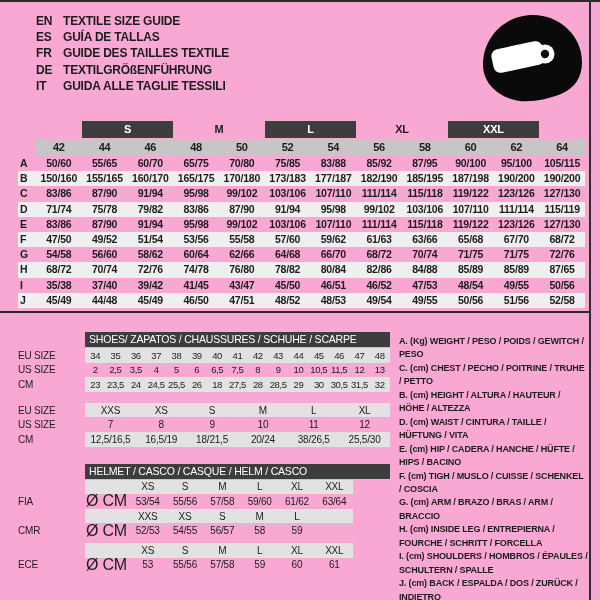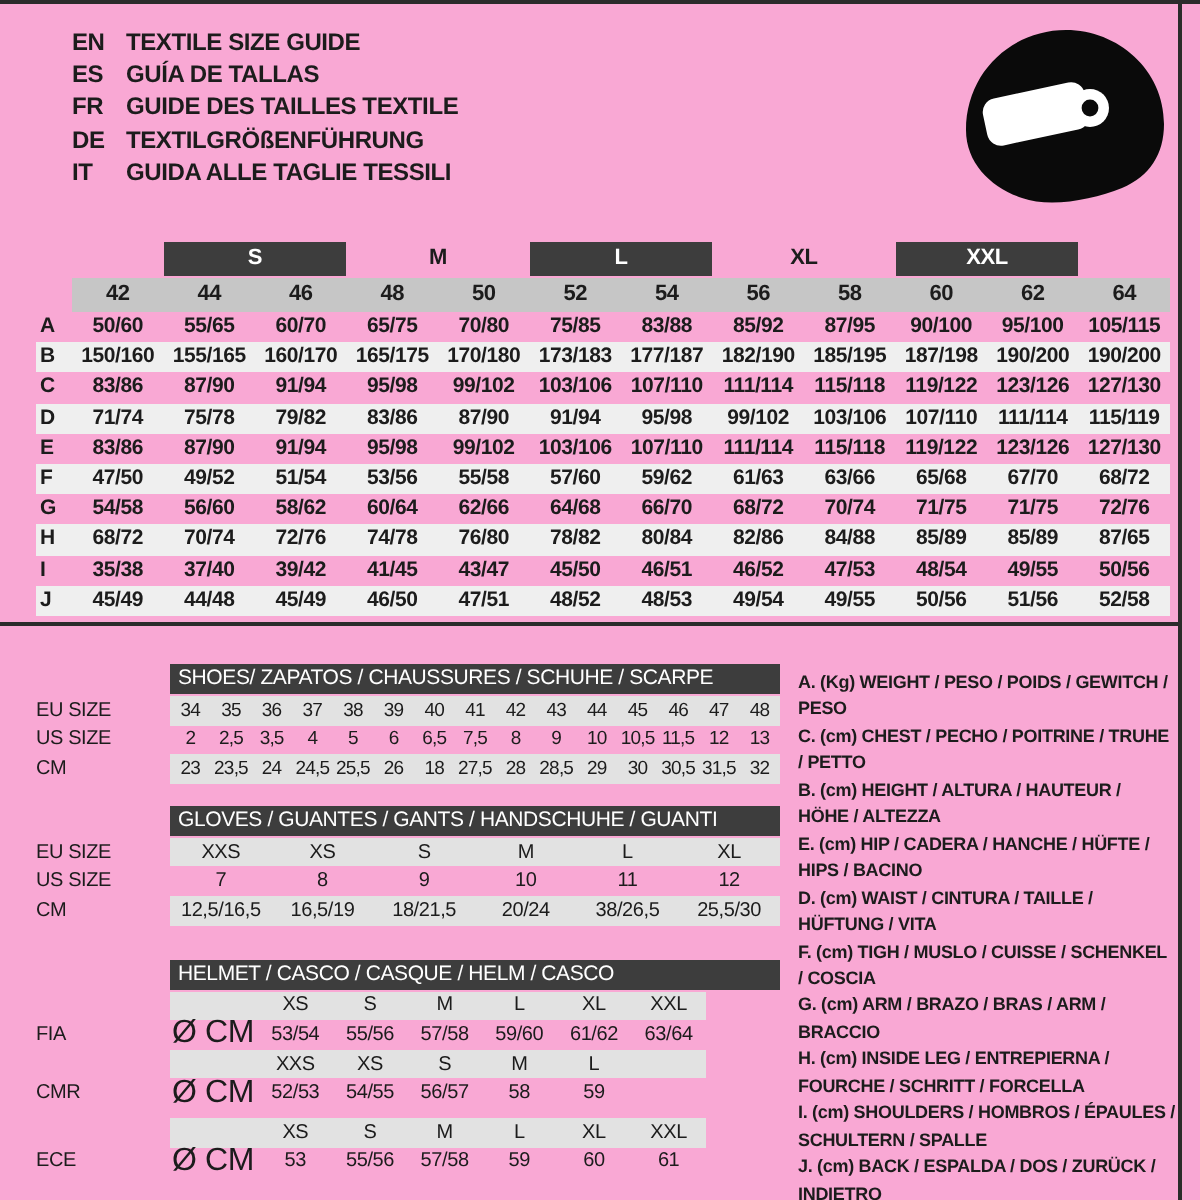--- a/index.html
+++ b/index.html
@@ -345,24 +345,20 @@
             <div class="cell shoe">29</div>
             <div class="cell shoe">30</div>
             <div class="cell shoe">30,5</div>
             <div class="cell shoe">31,5</div>
             <div class="cell shoe">32</div>
           </div>
       </div>
     </div>
 
     <div class="st gloves">
-      <div class="st-row hrow">
-        <div class="st-label"></div>
-        <div class="st-header">GLOVES / GUANTES / GANTS / HANDSCHUHE / GUANTI</div>
-      </div>
       <div class="st-row gray">
         <div class="st-label">EU SIZE</div>
         <div class="st-cells">
             <div class="cell">XXS</div>
             <div class="cell">XS</div>
             <div class="cell">S</div>
             <div class="cell">M</div>
             <div class="cell">L</div>
             <div class="cell">XL</div>
           </div>
@@ -480,21 +476,21 @@
             </div>
         </div>
       </div>
     </div>
   </div>
 
   <div class="legend">
       <div class="legend-line">A. (Kg) WEIGHT / PESO / POIDS / GEWITCH / PESO</div>
       <div class="legend-line">C. (cm) CHEST / PECHO / POITRINE / TRUHE / PETTO</div>
       <div class="legend-line">B. (cm) HEIGHT / ALTURA / HAUTEUR / HÖHE / ALTEZZA</div>
+      <div class="legend-line">D. (cm) WAIST / CINTURA / TAILLE / HÜFTUNG / VITA</div>
       <div class="legend-line">E. (cm) HIP / CADERA / HANCHE / HÜFTE / HIPS / BACINO</div>
-      <div class="legend-line">D. (cm) WAIST / CINTURA / TAILLE / HÜFTUNG / VITA</div>
       <div class="legend-line">F. (cm) TIGH / MUSLO / CUISSE / SCHENKEL / COSCIA</div>
       <div class="legend-line">G. (cm) ARM / BRAZO / BRAS / ARM / BRACCIO</div>
       <div class="legend-line">H. (cm) INSIDE LEG / ENTREPIERNA / FOURCHE / SCHRITT / FORCELLA</div>
       <div class="legend-line">I. (cm) SHOULDERS / HOMBROS / ÉPAULES / SCHULTERN / SPALLE</div>
       <div class="legend-line">J. (cm) BACK / ESPALDA / DOS / ZURÜCK / INDIETRO</div>
     </div>
 </div>
 
 </body></html>

